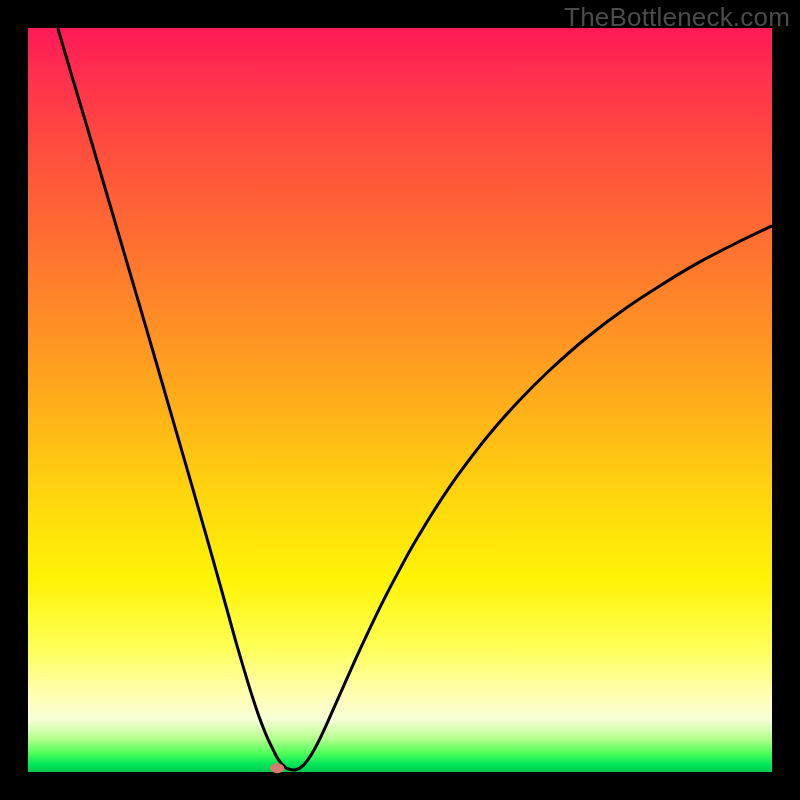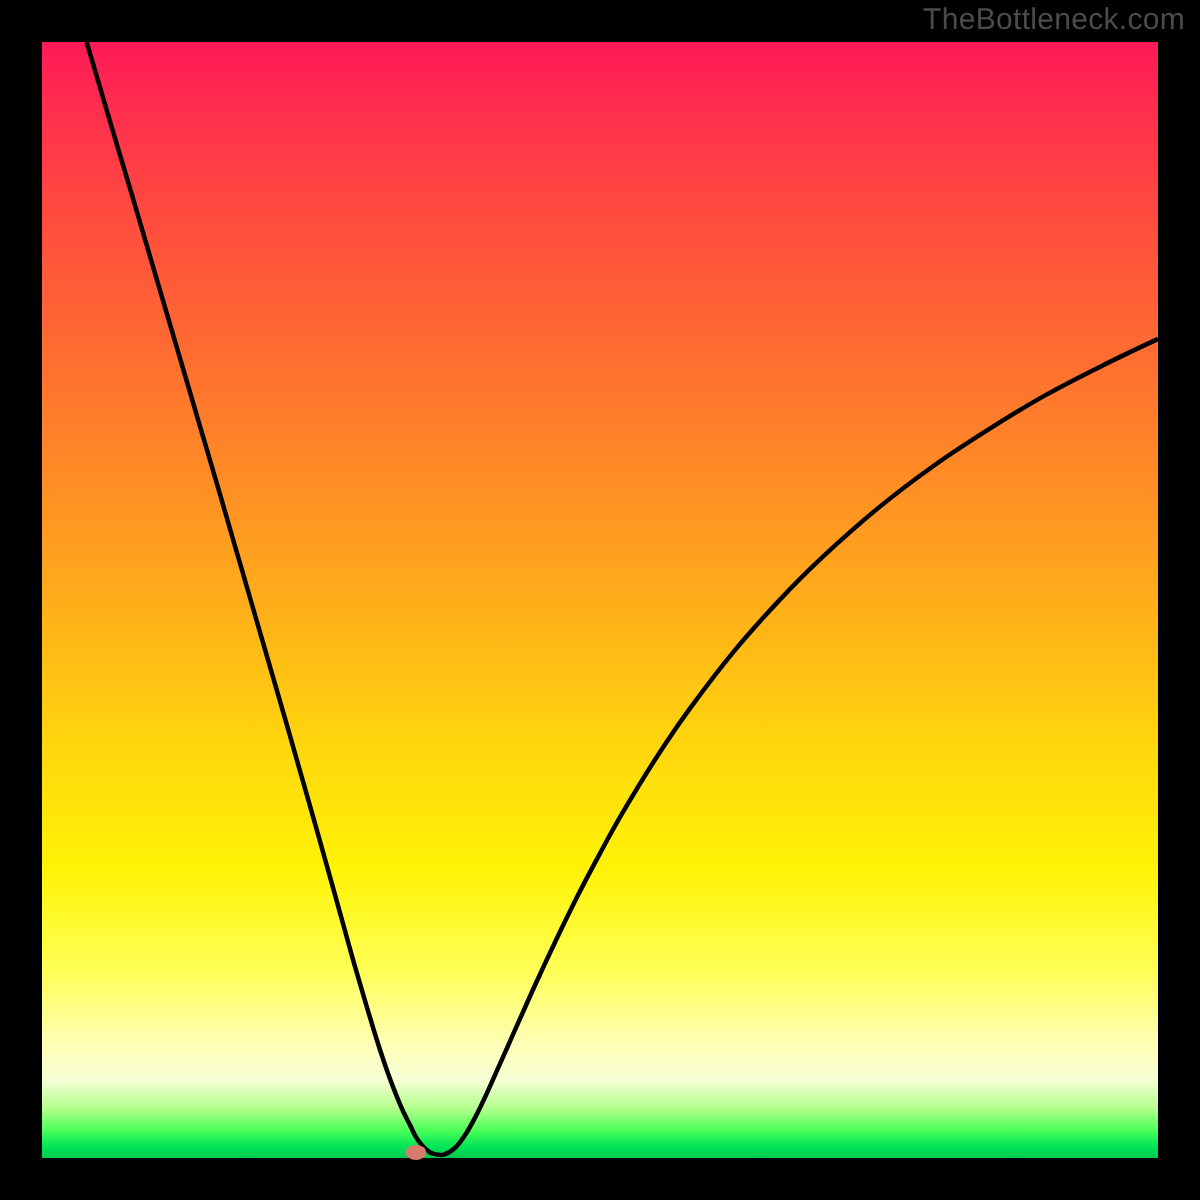--- a/index.html
+++ b/index.html
@@ -49,21 +49,21 @@
     top: 0;
     width: 744px;
     height: 744px;
     overflow: visible;
   }
   .watermark {
     position: absolute;
     top: 2px;
     right: 10px;
     color: #4b4b4b;
-    font-size: 20px;
+    font-size: 26px;
     font-weight: 500;
     letter-spacing: 0.2px;
     user-select: none;
   }
 </style>
 </head>
 <body>
 
 <div class="frame">
 

